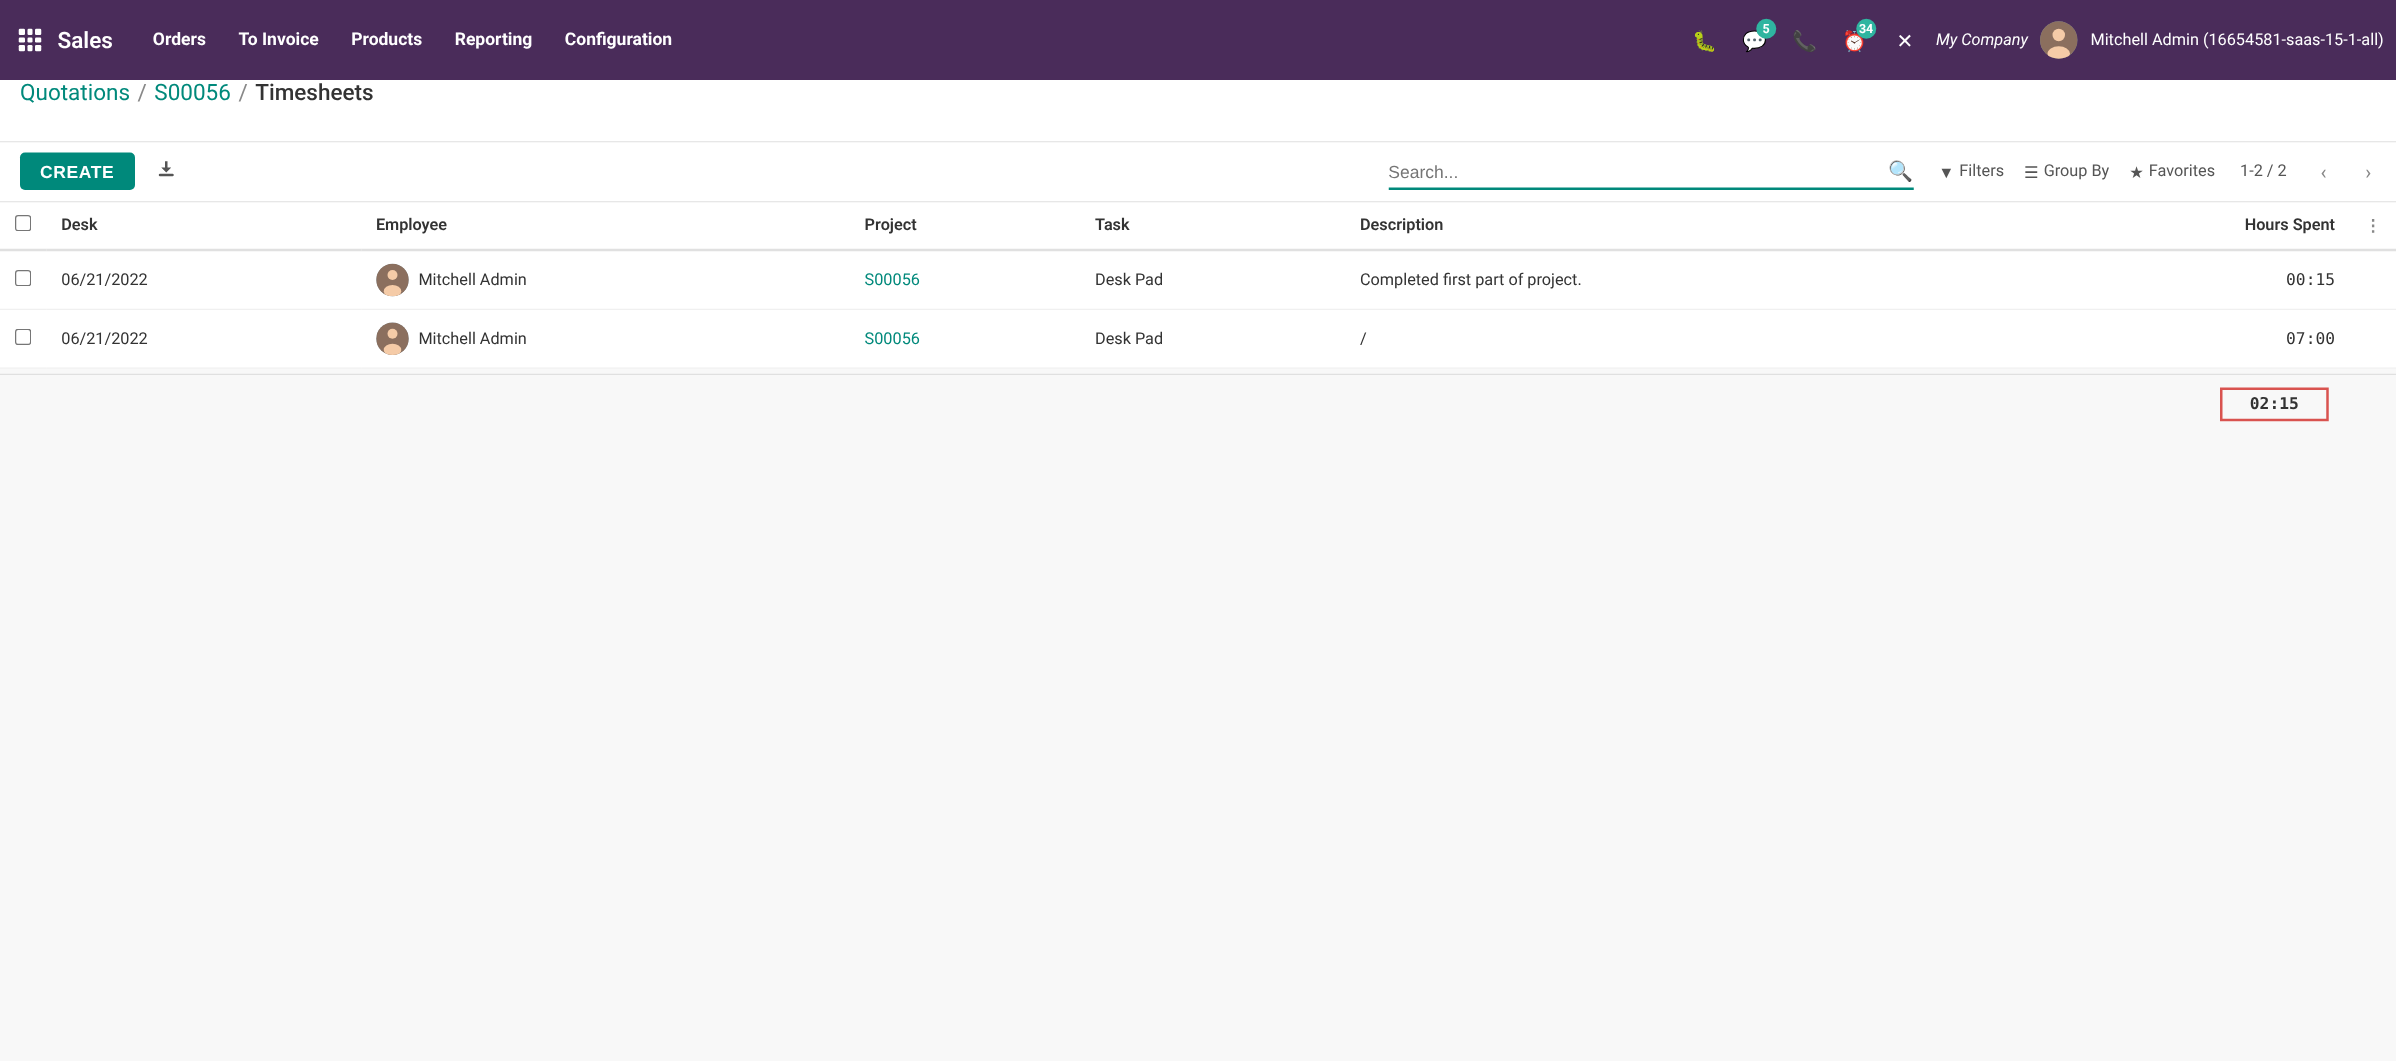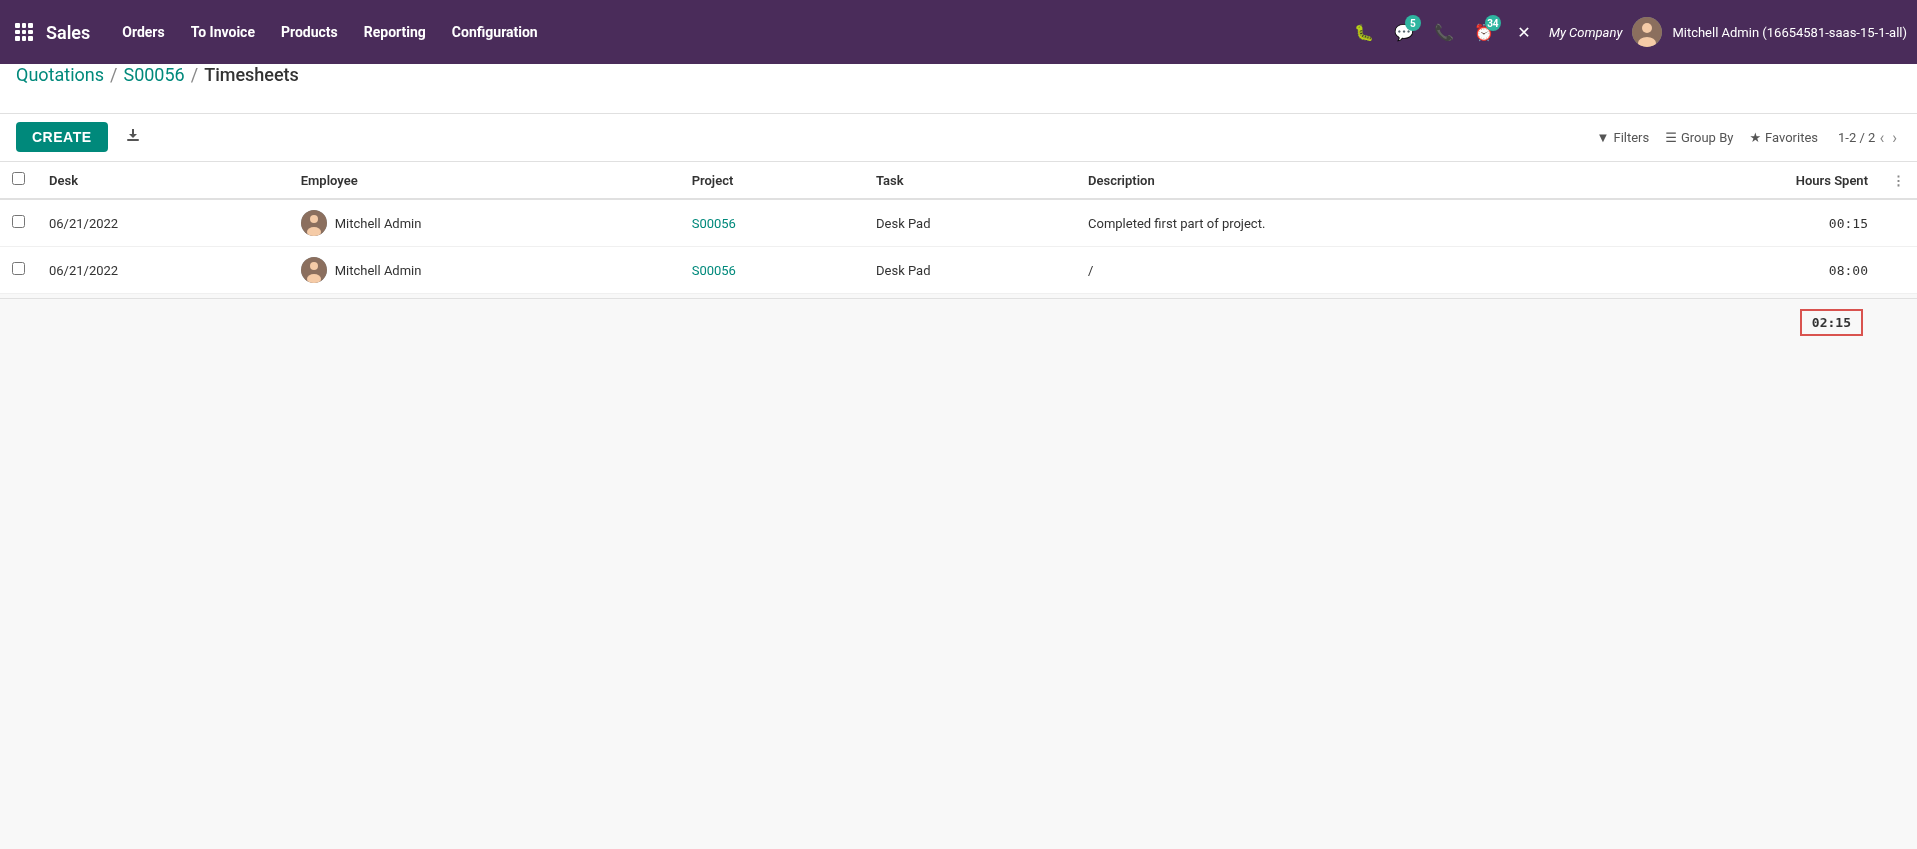--- a/index.html
+++ b/index.html
@@ -105,21 +105,21 @@
     }
     .search-box .search-icon { color: #888; font-size: 16px; cursor: pointer; }
     .filters-group {
       display: flex; align-items: center; gap: 16px;
     }
     .filter-btn {
       display: flex; align-items: center; gap: 4px;
       cursor: pointer; color: #555; font-size: 13px;
     }
     .pagination {
-      display: flex; align-items: center; gap: 0; font-size: 13px; color: #555;
+      display: flex; align-items: center; gap: 23px; font-size: 13px; color: #555;
     }
     .pag-arrow {
       cursor: pointer; color: #888; font-size: 16px; padding: 2px 4px;
     }
 
     
     .table-container {
       background: #fff;
       margin: 0;
     }
@@ -156,21 +156,21 @@
       background: #888; overflow: hidden;
       display: flex; align-items: center; justify-content: center;
       font-size: 11px; color: #fff;
     }
     .project-link { color: #00897b; cursor: pointer; text-decoration: none; }
     .total-value {
       font-family: monospace;
       font-size: 13px;
       font-weight: 600;
       border: 2px solid #d9534f;
-      padding: 4px 10px;
+      padding: 4px 22px;
       color: #333;
     }
 
     .col-options { width: 28px; text-align: center; color: #888; cursor: pointer; }
 
     
     .grid-squares {
       display: grid; grid-template-columns: 1fr 1fr 1fr; gap: 2px; width: 18px; height: 18px;
     }
     .grid-sq { background: #fff; border-radius: 1px; }
@@ -238,20 +238,24 @@
   <div style="display:flex; align-items:flex-start; gap:8px;">
     <button class="btn-create">CREATE</button>
     <button class="btn-download" title="Download">
       <svg width="18" height="18" viewBox="0 0 18 18" fill="none" xmlns="http://www.w3.org/2000/svg">
         <path d="M9 12L5 8h3V3h2v5h3L9 12z" fill="#555"></path>
         <rect x="3" y="13" width="12" height="2" rx="1" fill="#555"></rect>
       </svg>
     </button>
   </div>
   <div style="display:flex; align-items:center; gap:20px;">
+    <div class="search-box">
+      <input type="text" style="width: 380px;" placeholder="Search...">
+      <span class="search-icon">🔍</span>
+    </div>
     <div class="filters-group">
       <div class="filter-btn">
         <span>▼</span>
         <span>Filters</span>
       </div>
       <div class="filter-btn">
         <span>☰</span>
         <span>Group By</span>
       </div>
       <div class="filter-btn">
@@ -317,21 +321,21 @@
                   <circle cx="13" cy="9" r="4" fill="#f5cba7"></circle>
                   <ellipse cx="13" cy="22" rx="7" ry="5" fill="#f5cba7"></ellipse>
                 </svg>
         </div>
         <span>Mitchell Admin</span>
       </div>
     </td>
     <td><a class="project-link">S00056</a></td>
     <td>Desk Pad</td>
     <td>/</td>
-    <td class="hours-col">08:00</td>
+    <td class="hours-col">07:00</td>
     <td class="col-options"></td>
   </tr>
       </tbody>
   </table>
 </div>
 
 <div style="background:#f8f8f8; border-top:1px solid #e0e0e0; display:flex; justify-content:flex-end; padding: 10px 54px 10px 12px; margin-top:4px;">
   <span class="total-value">02:15</span>
 </div>
 

